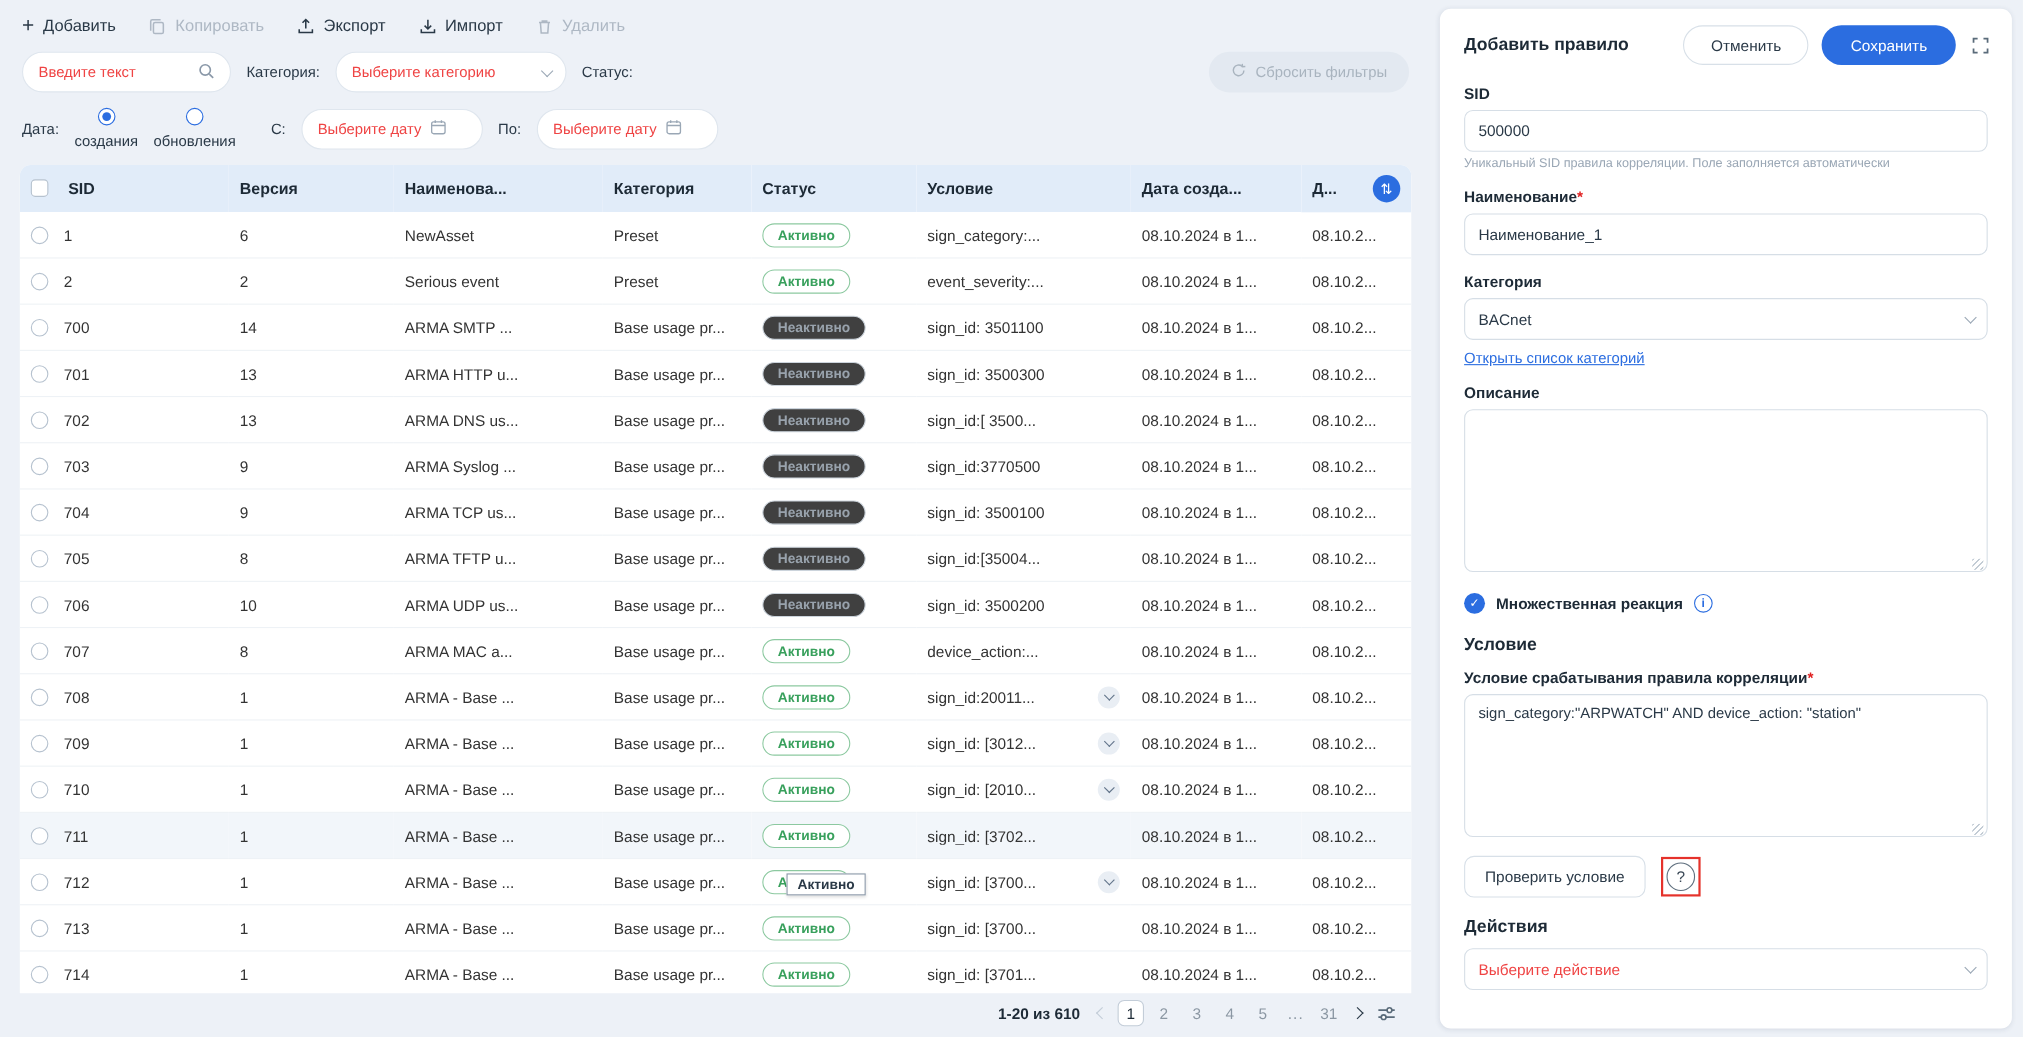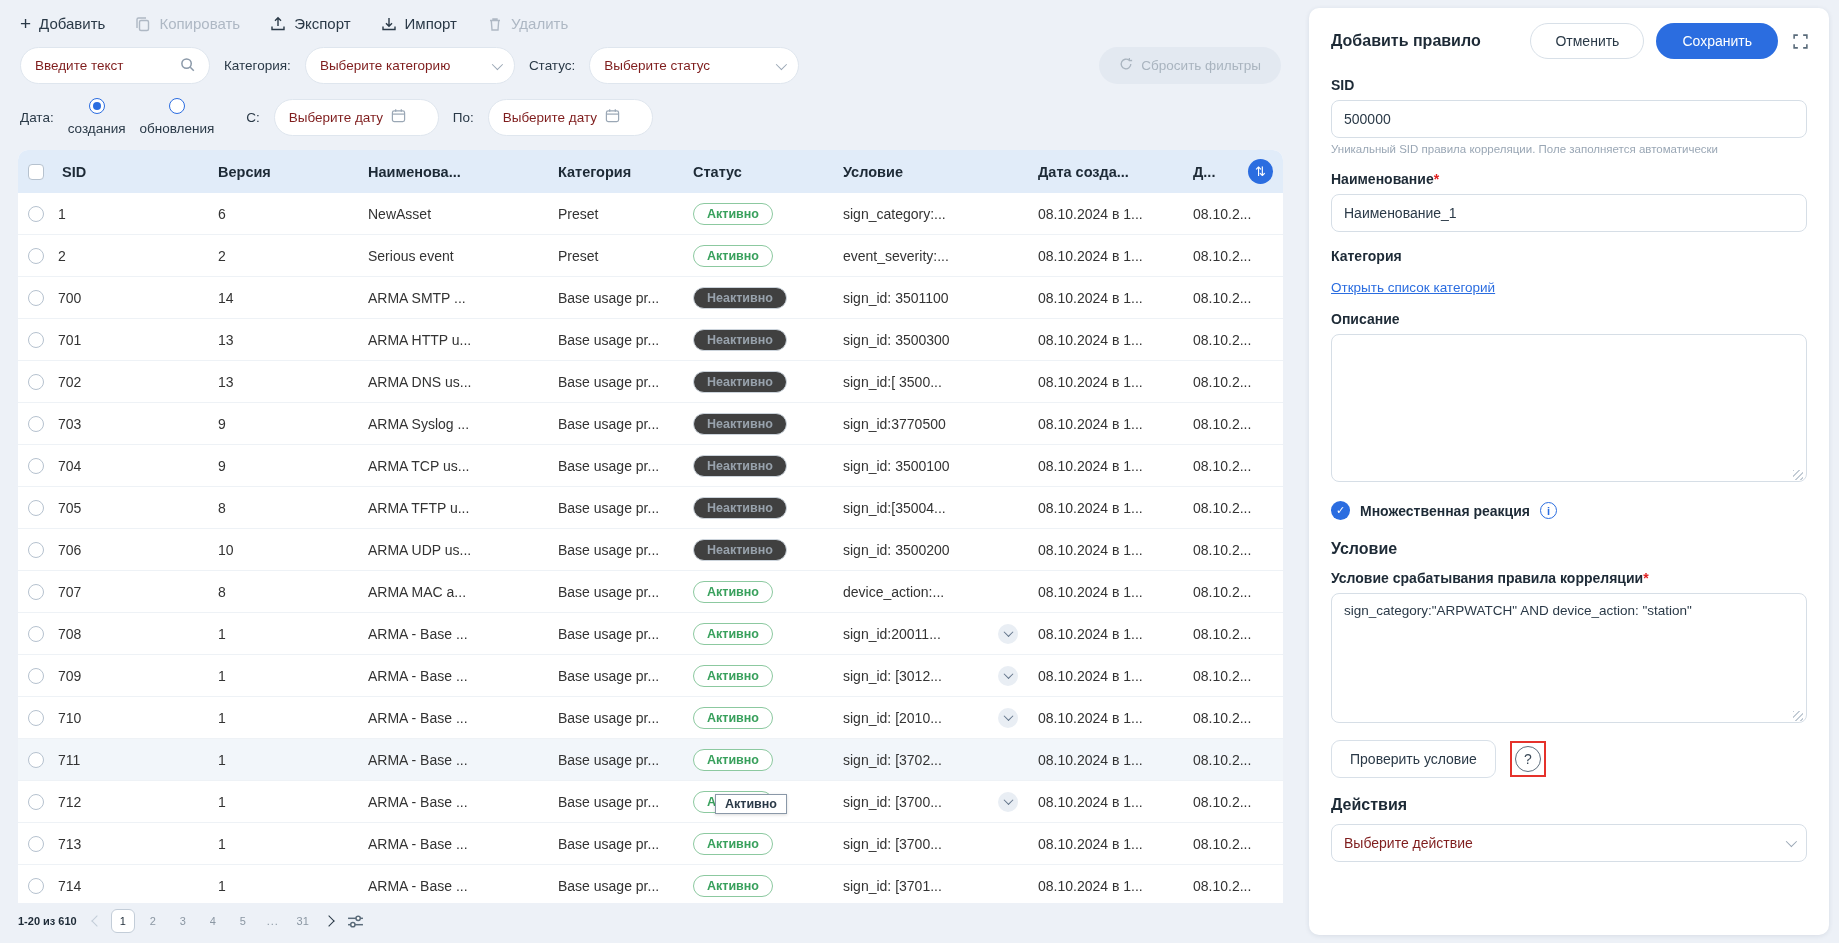--- a/index.html
+++ b/index.html
@@ -19,21 +19,21 @@
   .tbtn.disabled { color:#aeb8c4;align-items:flex-end; }
   .tbtn svg { display:block; }
   .plus-glyph { font-size:19px; line-height:1; font-weight:400; }
 
   .filters-row { display:flex; align-items:center; gap:14px; padding:0 2px 14px 2px; }
   .pill-input, .pill-select {
     height:37px; background:#fff; border:1px solid #dfe6ee; border-radius:19px;
     display:flex; align-items:center; padding:0 14px; gap:8px; font-size:13.5px;
   }
   .pill-input input { border:none; outline:none; background:transparent; font-family:inherit; font-size:13.5px; width:100%; color:#c2410c; }
-  .pill-input input::placeholder, .placeholder { color:#7f1d1d; }
+  .pill-input input::placeholder, .placeholder { color:#ef4444; }
   .search-box { width:190px; justify-content:space-between; }
   .select-cat, .select-status { width:210px; justify-content:space-between; cursor:pointer; }
   .flabel { font-size:13.5px; color:#2a3947; white-space:nowrap; }
   .chevron-down { width:8px; height:8px; border-right:1.6px solid #9aa7b5; border-bottom:1.6px solid #9aa7b5; transform:rotate(45deg) translateY(-2px); flex:none; }
   .reset-btn { margin-left:auto; height:37px; border:none; border-radius:19px; background:#e3e9f1; color:#a9b4bf;
     display:inline-flex; align-items:center; gap:8px; padding:0 20px; font-family:inherit; font-size:13.5px; cursor:pointer; }
   .date-pill { width:165px; justify-content:flex-start; cursor:pointer; }
   .radio-label { display:inline-flex; align-items:center; gap:7px; font-size:13.5px; cursor:pointer;flex-direction:column; }
   .radio { width:16px; height:16px; border:1.5px solid #2b6de0; border-radius:50%; position:relative; flex:none; background:#fff; }
   .radio.checked::after { content:""; position:absolute; inset:3px; background:#2b6de0; border-radius:50%; }
@@ -53,21 +53,21 @@
   .status-tooltip { display:none; position:absolute; left:32px; top:13px; background:#fff; border:1px solid #8a98a8; padding:2px 9px; font-size:12.5px; color:#2a3947; z-index:5; box-shadow:0 1px 3px rgba(0,0,0,.15); }
   .cell-cond { display:flex; align-items:center; justify-content:space-between; height:41px; }
   .cond-text { overflow:hidden; text-overflow:ellipsis; }
   .cond-chevron { width:20px; height:20px; border-radius:50%; background:#e9eef4; flex:none; display:inline-flex; align-items:center; justify-content:center; margin-left:6px; cursor:pointer; }
   .cond-chevron::after { content:""; width:6px; height:6px; border-right:1.5px solid #62748a; border-bottom:1.5px solid #62748a; transform:rotate(45deg) translate(-1px,-1px); }
   .th-last { overflow:visible !important; }
   .th-last-inner { display:flex; align-items:center; justify-content:space-between; }
   .sort-circle { width:25px; height:25px; border-radius:50%; background:#2b6de0; color:#fff; border:none; font-size:13px; display:inline-flex; align-items:center; justify-content:center; cursor:pointer; flex:none; }
 
   
-  .pagination { height:40px; display:flex; align-items:center; justify-content:flex-start; gap:10px; padding:0 14px 4px 0; font-size:11px; color:#8b97a3; }
+  .pagination { height:40px; display:flex; align-items:center; justify-content:flex-end; gap:10px; padding:0 14px 4px 0; font-size:14px; color:#8b97a3; }
   .pag-info { font-weight:700; color:#1d2a36; margin-right:6px; }
   .page { min-width:24px; height:24px; display:inline-flex; align-items:center; justify-content:center; cursor:pointer; }
   .page-active { border:1px solid #c3cdd8; border-radius:6px; color:#1d2a36; background:#fff; }
   .page-dots { cursor:default; letter-spacing:1px; }
   .pag-chev { width:8px; height:8px; border-right:1.7px solid; border-bottom:1.7px solid; display:inline-block; cursor:pointer; }
   .pag-prev { transform:rotate(135deg); color:#c3cdd8; }
   .pag-next { transform:rotate(-45deg); color:#2a3947; }
   .pag-settings { background:none; border:none; cursor:pointer; display:inline-flex; padding:0; margin-left:4px; }
 
   
@@ -154,24 +154,20 @@
             <circle cx="7" cy="7" r="5" fill="none" stroke="#8a98a8" stroke-width="1.6"></circle>
             <line x1="11" y1="11" x2="14.7" y2="14.7" stroke="#8a98a8" stroke-width="1.6"></line>
           </svg></span>
     </div>
     <span class="flabel">Категория:</span>
     <div class="pill-select select-cat">
       <span class="placeholder">Выберите категорию</span>
       <span class="chevron-down"></span>
     </div>
     <span class="flabel">Статус:</span>
-    <div class="pill-select select-status">
-      <span class="placeholder">Выберите статус</span>
-      <span class="chevron-down"></span>
-    </div>
     <button class="reset-btn">
       <span><svg width="14" height="14" viewBox="0 0 16 16">
             <path d="M13.5 8 A5.5 5.5 0 1 1 11.6 3.8" fill="none" stroke="currentColor" stroke-width="1.5"></path>
             <path d="M11.8 1.2 L12 4.2 L15 4" fill="none" stroke="currentColor" stroke-width="1.5"></path>
           </svg></span>
       <span>Сбросить фильтры</span>
     </button>
   </div>
 
   <div class="filters-row">
@@ -612,20 +608,24 @@
       <div class="help-text">Уникальный SID правила корреляции. Поле заполняется автоматически</div>
     </div>
 
     <div class="field">
       <span class="flabel-strong"><span>Наименование</span><span class="req">*</span></span>
       <input class="tinput" value="Наименование_1" style="">
     </div>
 
     <div class="field">
       <span class="flabel-strong">Категория</span>
+      <div class="select-field">
+        <span>BACnet</span>
+        <span class="chevron-down"></span>
+      </div>
       <a class="link">Открыть список категорий</a>
     </div>
 
     <div class="field">
       <span class="flabel-strong">Описание</span>
       <span class="tarea-wrap">
         <textarea class="tarea" style="height: 148px;"></textarea>
         <span class="grip"></span>
       </span>
     </div>

